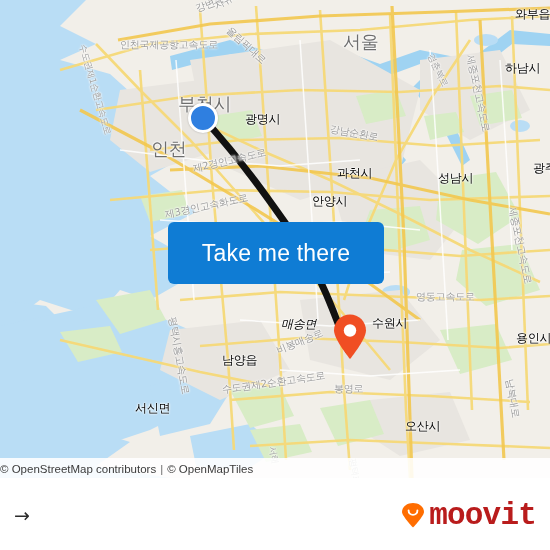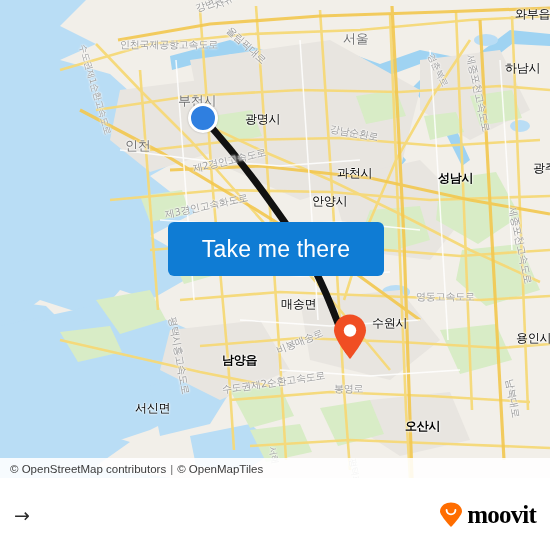--- a/index.html
+++ b/index.html
@@ -25,60 +25,59 @@
   
   .lbl {
     position: absolute;
     color: #8a8a8a;
     font-family: "DejaVu Sans", "Liberation Sans", sans-serif;
     white-space: nowrap;
     letter-spacing: -0.2px;
     text-shadow: 0 0 2px #fff, 0 0 2px #fff, 0 0 3px #fff;
     transform-origin: left center;
   }
-  .lbl.city { color: #6e6e6e; font-size: 13px; }
+  .lbl.city { color: #6e6e6e; font-size: 18px; }
   .lbl.town { color: #000000; font-size: 12px; }
   .lbl.road { color: #9a9a9a; font-size: 10px; }
   .lbl.roadsm { color: #a2a2a2; font-size: 9px; }
 
   
   .origin-dot {
     position: absolute;
     width: 30px; height: 30px;
     border-radius: 50%;
     background: #2f7fe0;
     border: 3px solid #ffffff;
     box-shadow: 0 0 2px rgba(0,0,0,.25);
   }
   .dest-pin { position: absolute; width: 34px; height: 46px; }
 
   
   .cta {
     position: absolute;
     left: 168px; top: 222px;
-    width: 216px; height: 54px;
+    width: 216px; height: 62px;
     background: #0f7cd4;
     border-radius: 6px;
     display: flex; align-items: center; justify-content: center;
     color: #ffffff;
     font-size: 23px;
     letter-spacing: .2px;
     border: none;
     cursor: pointer;
     font-family: "Liberation Sans", sans-serif;
   }
 
   
   .attrib {
     position: absolute;
     left: 0; top: 458px;
     width: 550px; height: 22px;
     background: rgba(255,255,255,0.88);
     display: flex; align-items: center;
-    padding-left: 10px;
     font-size: 11.5px;
     color: #3b3b3b;
     border-bottom: 1px solid #d8d8d8;
   }
   .attrib .sep { margin: 0 4px; color: #6b6b6b; }
 
   
   .footer {
     position: absolute;
     left: 0; top: 480px;
@@ -93,23 +92,23 @@
     font-size: 19px; color: #2b2b2b;
     font-family: "DejaVu Sans", "Liberation Sans", sans-serif;
   }
   .route-arrow { font-size: 19px; color: #2b2b2b; }
   .brand {
     position: absolute; right: 14px; top: 50%;
     transform: translateY(-50%);
     display: flex; align-items: center; gap: 3px;
   }
   .brand-word {
-    font-size: 25px; font-weight: bold; color: #000000;
+    font-size: 31px; font-weight: bold; color: #b91c1c;
     letter-spacing: -0.8px;
-    font-family: Liberation Serif, serif;
+    font-family: Liberation Mono, monospace;
   }
 </style>
 </head>
 <body>
 
 <div id="app">
 
   <div class="map-wrap">
 
     <svg class="layer" viewBox="0 0 550 478" preserveAspectRatio="none">
@@ -215,42 +214,42 @@
         <div class="lbl road" style="left: 120px; top: 38px;">인천국제공항고속도로</div>
         <div class="lbl roadsm" style="left: 82px; top: 38px; transform: rotate(74deg);">수도권제1순환고속도로</div>
         <div class="lbl road" style="left: 196px; top: 2px; transform: rotate(-20deg);">강변북로</div>
         <div class="lbl road" style="left: 215px; top: 0px; transform: rotate(-30deg);">자유로</div>
         <div class="lbl road" style="left: 228px; top: 22px; transform: rotate(42deg);">올림픽대로</div>
         <div class="lbl city" style="left: 343px; top: 30px;">서울</div>
         <div class="lbl town" style="left: 515px; top: 6px;">와부읍</div>
         <div class="lbl town" style="left: 505px; top: 60px;">하남시</div>
         <div class="lbl road" style="left: 470px; top: 48px; transform: rotate(78deg);">세종포천고속도로</div>
         <div class="lbl roadsm" style="left: 430px; top: 48px; transform: rotate(64deg);">경춘북로</div>
-        <div class="lbl city" style="left: 125px; top: 137px; font-family: Liberation Mono, monospace;">인천</div>
+        <div class="lbl city" style="left: 151px; top: 137px; font-family: Liberation Mono, monospace;">인천</div>
         <div class="lbl city" style="left: 178px; top: 92px;">부천시</div>
         <div class="lbl town" style="left: 245px; top: 111px;">광명시</div>
         <div class="lbl road" style="left: 330px; top: 122px; transform: rotate(10deg);">강남순환로</div>
         <div class="lbl town" style="left: 533px; top: 160px;">광주</div>
-        <div class="lbl town" style="left: 438px; top: 170px; font-weight: bold;">성남시</div>
+        <div class="lbl town" style="left: 438px; top: 170px;">성남시</div>
         <div class="lbl town" style="left: 337px; top: 165px;">과천시</div>
         <div class="lbl town" style="left: 312px; top: 193px;">안양시</div>
         <div class="lbl road" style="left: 193px; top: 162px; transform: rotate(-13deg);">제2경인고속도로</div>
         <div class="lbl road" style="left: 165px; top: 208px; transform: rotate(-12deg);">제3경인고속화도로</div>
         <div class="lbl road" style="left: 512px; top: 200px; transform: rotate(78deg);">세종포천고속도로</div>
         <div class="lbl road" style="left: 416px; top: 290px;">영동고속도로</div>
         <div class="lbl town" style="left: 480px; top: 330px; margin-left: 36px;">용인시</div>
         <div class="lbl town" style="left: 372px; top: 315px;">수원시</div>
-        <div class="lbl town" style="left: 281px; top: 296px;">매송면</div>
-        <div class="lbl town" style="left: 222px; top: 352px; font-weight: bold;">남양읍</div>
+        <div class="lbl town" style="left: 281px; top: 316px; font-style: italic;">매송면</div>
+        <div class="lbl town" style="left: 222px; top: 352px;">남양읍</div>
         <div class="lbl road" style="left: 277px; top: 344px; transform: rotate(-22deg);">비봉매송로</div>
         <div class="lbl road" style="left: 222px; top: 383px; transform: rotate(-8deg);">수도권제2순환고속도로</div>
         <div class="lbl road" style="left: 322px; top: 382px; margin-left: 12px;">봉영로</div>
         <div class="lbl road" style="left: 172px; top: 310px; transform: rotate(80deg);">평택시흥고속도로</div>
         <div class="lbl town" style="left: 135px; top: 400px;">서신면</div>
-        <div class="lbl town" style="left: 405px; top: 418px; font-weight: bold;">오산시</div>
+        <div class="lbl town" style="left: 405px; top: 418px;">오산시</div>
         <div class="lbl road" style="left: 509px; top: 372px; transform: rotate(80deg);">남북대로</div>
         <div class="lbl roadsm" style="left: 352px; top: 452px; transform: rotate(80deg);">평택파</div>
         <div class="lbl roadsm" style="left: 272px; top: 440px; transform: rotate(80deg);">서해</div>
       </div>
 
     <div class="origin-dot" id="origin-dot" style="left: 188px; top: 103px; background: rgb(47, 127, 224);"></div>
 
     <svg class="dest-pin" id="dest-pin" viewBox="0 0 34 46" style="left: 333px; top: 314px;">
       <path d="M17,45 C17,45 33,25.5 33,16.5 C33,7.4 25.8,0.5 17,0.5
                C8.2,0.5 1,7.4 1,16.5 C1,25.5 17,45 17,45 Z" fill="#f04e23"></path>

